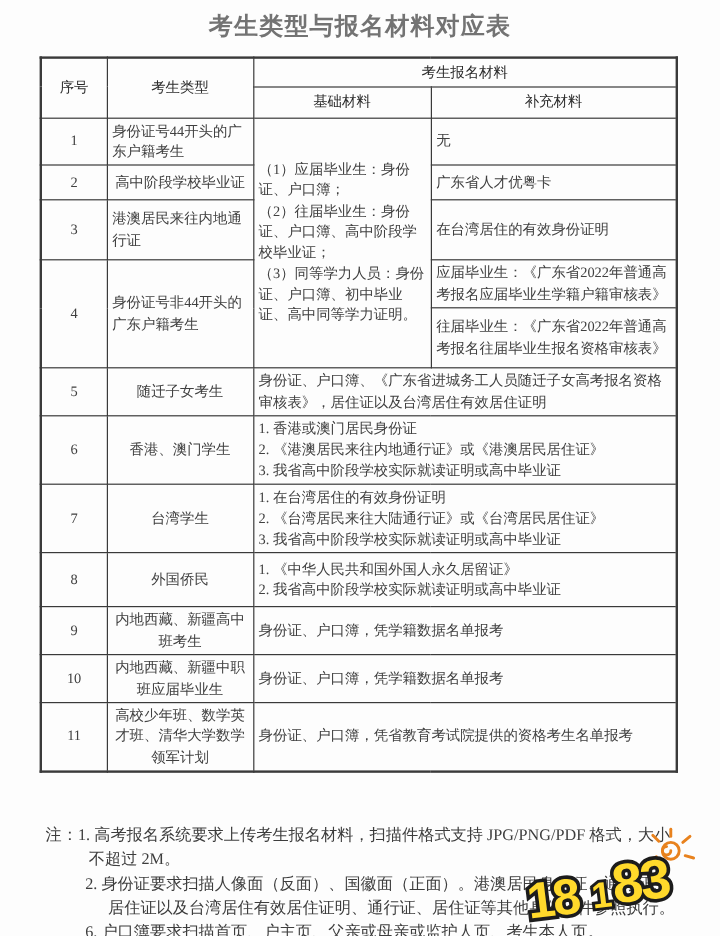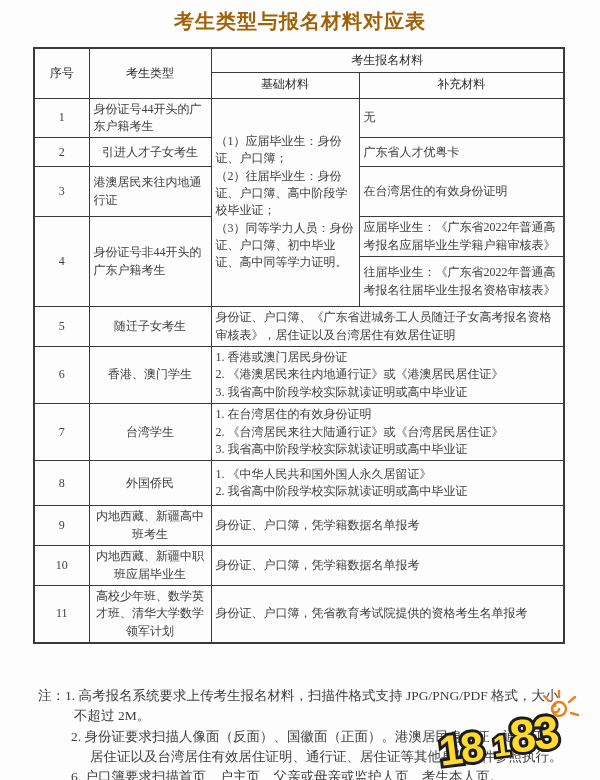--- a/index.html
+++ b/index.html
@@ -8,21 +8,21 @@
     background:#fdfdfd;
     font-family:"Liberation Serif","DejaVu Serif",serif;
     color:#3d3d3d;
     position:relative;
     overflow:hidden;
   }
   .page-title{
     text-align:center;
     font-size:20px;
     font-weight:bold;
-    color:#a16207;
+    color:#737373;
     letter-spacing:1px;
     margin:8px 0 12px 0;
   }
   table.main{
     border-collapse:collapse;
     margin-left:33px;
     width:530px;
     table-layout:fixed;
     font-size:12px;
     color:#404040;
@@ -99,21 +99,21 @@
     <td class="l">身份证号44开头的广东户籍考生</td>
     <td class="l" rowspan="5">
       <span class="cell-line">（1）应届毕业生：身份证、户口簿；</span>
       <span class="cell-line">（2）往届毕业生：身份证、户口簿、高中阶段学校毕业证；</span>
       <span class="cell-line">（3）同等学力人员：身份证、户口簿、初中毕业证、高中同等学力证明。</span>
     </td>
     <td class="l">无</td>
   </tr>
   <tr class="r2">
     <td class="c">2</td>
-    <td class="c">引进人才子女考生</td>
+    <td class="c">高中阶段学校毕业证</td>
     <td class="l">广东省人才优粤卡</td>
   </tr>
   <tr class="r3">
     <td class="c">3</td>
     <td class="l">港澳居民来往内地通行证</td>
     <td class="l">在台湾居住的有效身份证明</td>
   </tr>
   <tr class="r4a">
     <td class="c" rowspan="2">4</td>
     <td class="l" rowspan="2">身份证号非44开头的广东户籍考生</td>

